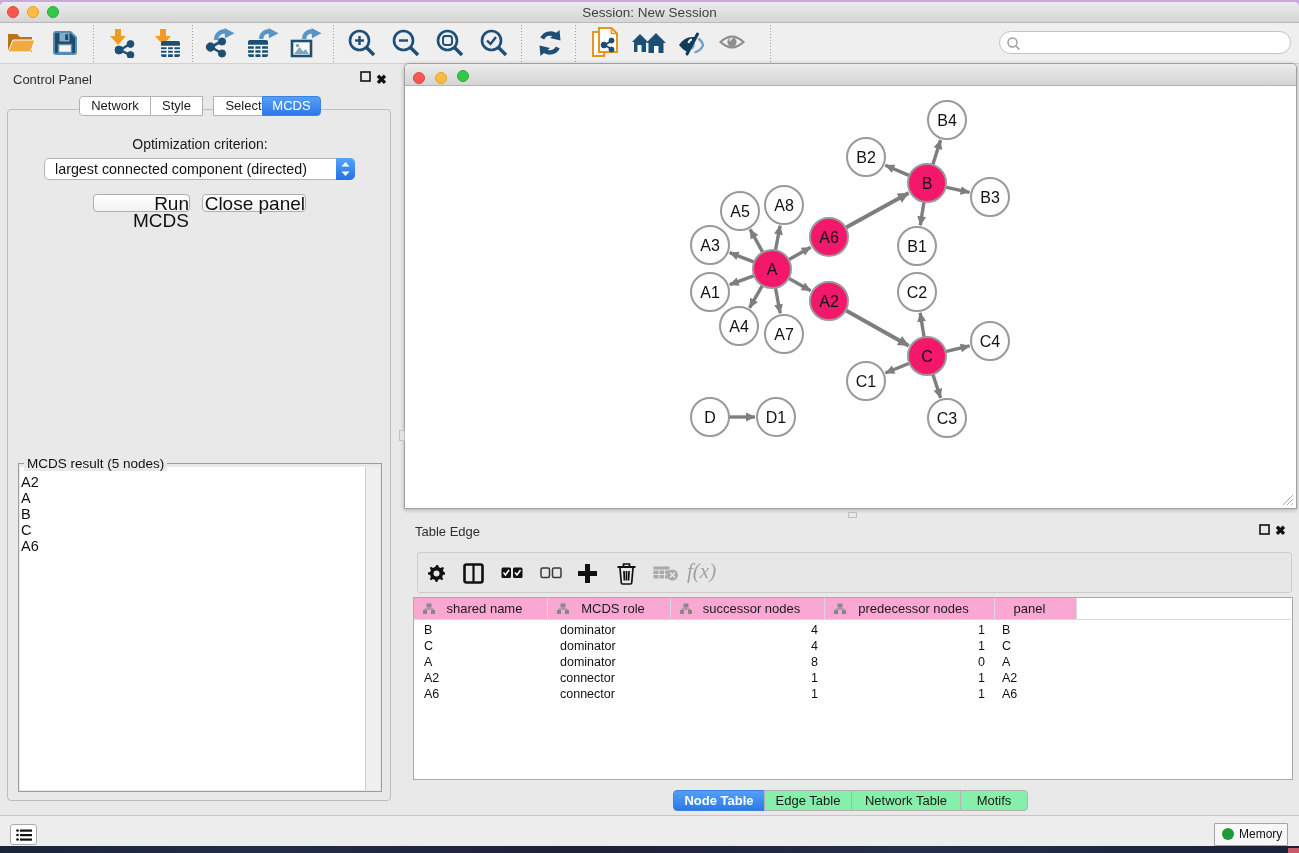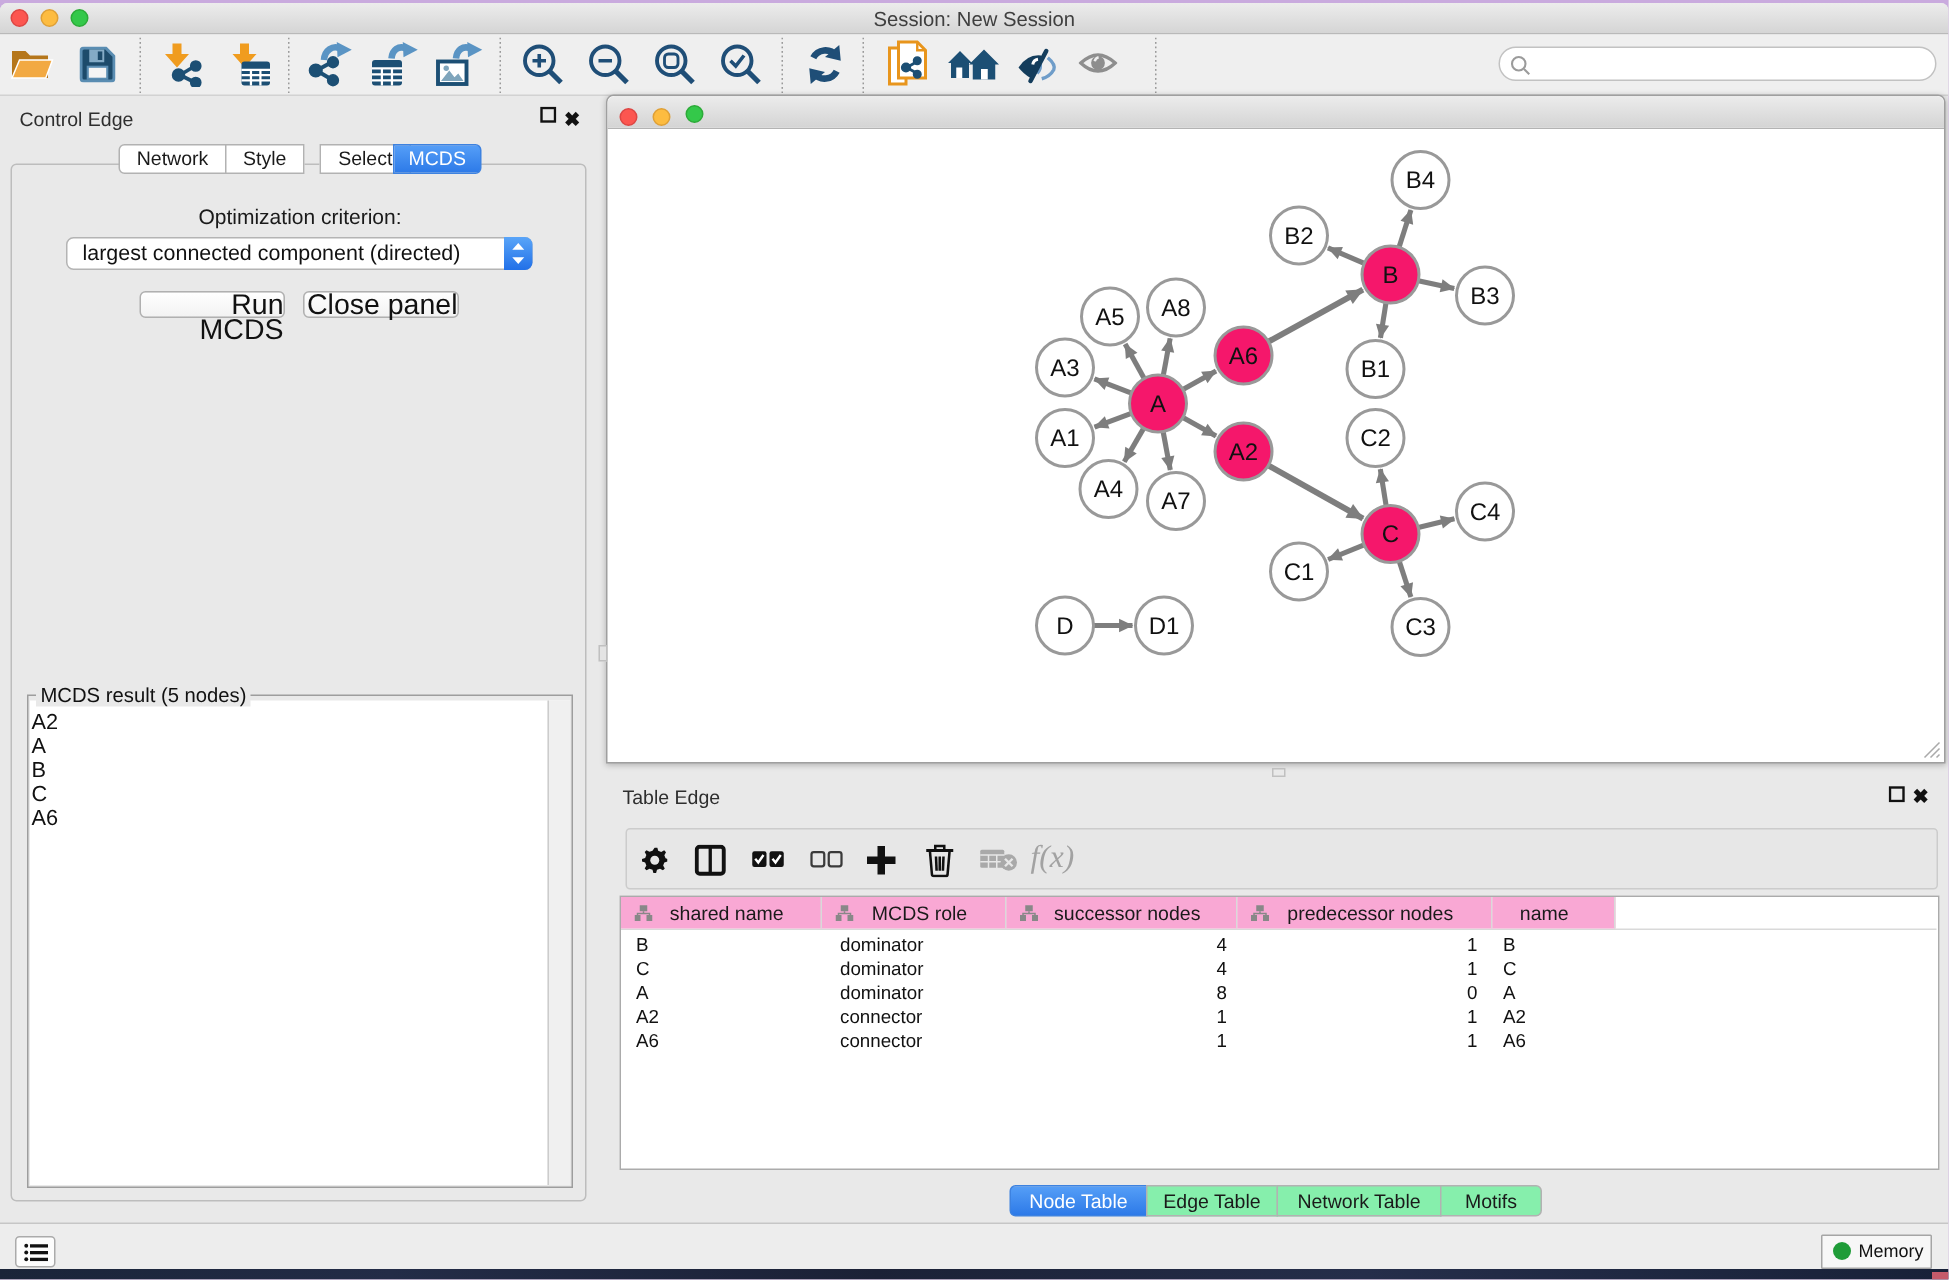--- a/index.html
+++ b/index.html
@@ -68,21 +68,21 @@
 .th { position:absolute; top:0; height:21px; background:#f9a8d4; padding-left:8px;
   border-right:1px solid #d9d9d9; font-size:13px; color:#1a1a1a; text-align:center;
   line-height:21px; }
 #thead { position:absolute; left:0; top:0; width:877px; height:22px;
   border-bottom:1px solid #d9d9d9; background:#fff; }
 .td { position:absolute; height:16px; font-size:12.5px; color:#111; line-height:16px; }
 .hico { position:absolute; left:9px; top:5px; width:12px; height:12px; }
 #tp-tabs { position:absolute; left:673px; top:790px; height:21px; }
 .btab { position:absolute; top:0; height:21px; background:#86efac; border:1px solid #b2b2b2;
   font-size:13px; color:#1a1a1a; text-align:center; line-height:19px; }
-.btab.sel { background:linear-gradient(#559ef7,#2d7ae8); color:#fff; border-color:#3d82e0; }
+.btab.sel { background:linear-gradient(#559ef7,#2d7ae8); color:#fff; border-color:#3d82e0;font-weight:bold; }
 
 #statusbar { position:absolute; left:0; top:815px; width:1299px; height:31px;
   background:#ededed; border-top:1px solid #c6c6c6; }
 #stat-left { position:absolute; left:10px; top:8px; width:27px; height:21px;
   background:#fdfdfd; border:1px solid #ababab; border-radius:3px; }
 #memorybtn { position:absolute; left:1214px; top:7px; width:74px; height:23px;
   background:#f7f7f7; border:1px solid #a5a5a5; border-radius:1px;
   font-size:12px; color:#111; line-height:21px; }
 #memdot { display:inline-block; width:12px; height:12px; border-radius:50%;
   background:#1f9c38; margin:0 5px 0 7px; vertical-align:-2px; }
@@ -242,21 +242,21 @@
   <div class="tsep" style="left:575px"></div>
   <div class="tsep" style="left:770px"></div>
   <div id="searchbox">
       <svg style="position:absolute;left:6px;top:4px;" width="15" height="15" viewBox="0 0 15 15">
     <circle cx="6.5" cy="6.5" r="4.5" fill="none" stroke="#9b9b9b" stroke-width="1.4"></circle>
     <line x1="10" y1="10" x2="13.5" y2="13.5" stroke="#9b9b9b" stroke-width="1.4"></line>
   </svg>
     </div>
 </div>
 
-<div id="cp-title">Control Edge</div>
+<div id="cp-title">Control Panel</div>
 <div class="paneico" style="left:360px; top:71px;"><svg width="11" height="11">
       <rect x="1" y="1" width="9" height="9" fill="none" stroke="#111" stroke-width="1.6"></rect>
     </svg></div>
 <div class="paneico" style="left:376px; top:72px; font-weight:bold; font-size:13px;">✖</div>
 <div id="cp-tabs">
   <div class="tab" style="left:0; width:72px; border-radius:4px 0 0 4px;">Network</div>
   <div class="tab" style="left:71px; width:53px;">Style</div>
   <div class="tab" style="left:134px; width:61px;">Select</div>
   <div class="tab sel" style="left:183px; width:59px; border-radius:0 4px 4px 0;">MCDS</div>
 </div>
@@ -422,21 +422,21 @@
         </svg>shared name</div>
     <div class="th" style="left:134px; width:123px;"><svg class="hico">
           <use href="#hier"></use>
         </svg>MCDS role</div>
     <div class="th" style="left:257px; width:154px;"><svg class="hico">
           <use href="#hier"></use>
         </svg>successor nodes</div>
     <div class="th" style="left:411px; width:170px;"><svg class="hico">
           <use href="#hier"></use>
         </svg>predecessor nodes</div>
-    <div class="th" style="left:581px; width:82px; padding-left:0; padding-right:12px;">name</div>
+    <div class="th" style="left:581px; width:82px; padding-left:0; padding-right:12px;">panel</div>
   </div>
   <svg width="0" height="0" style="position:absolute;">
     <defs>
         <g id="hier">
       <rect x="3.5" y="0.5" width="5" height="4" fill="#888"></rect>
       <rect x="0" y="7" width="4" height="4" fill="#888"></rect>
       <rect x="8" y="7" width="4" height="4" fill="#888"></rect>
       <path d="M6 4.5 L6 6 M2 7 L2 6 L10 6 L10 7" stroke="#888" fill="none" stroke-width="1"></path>
     </g>
       </defs>

